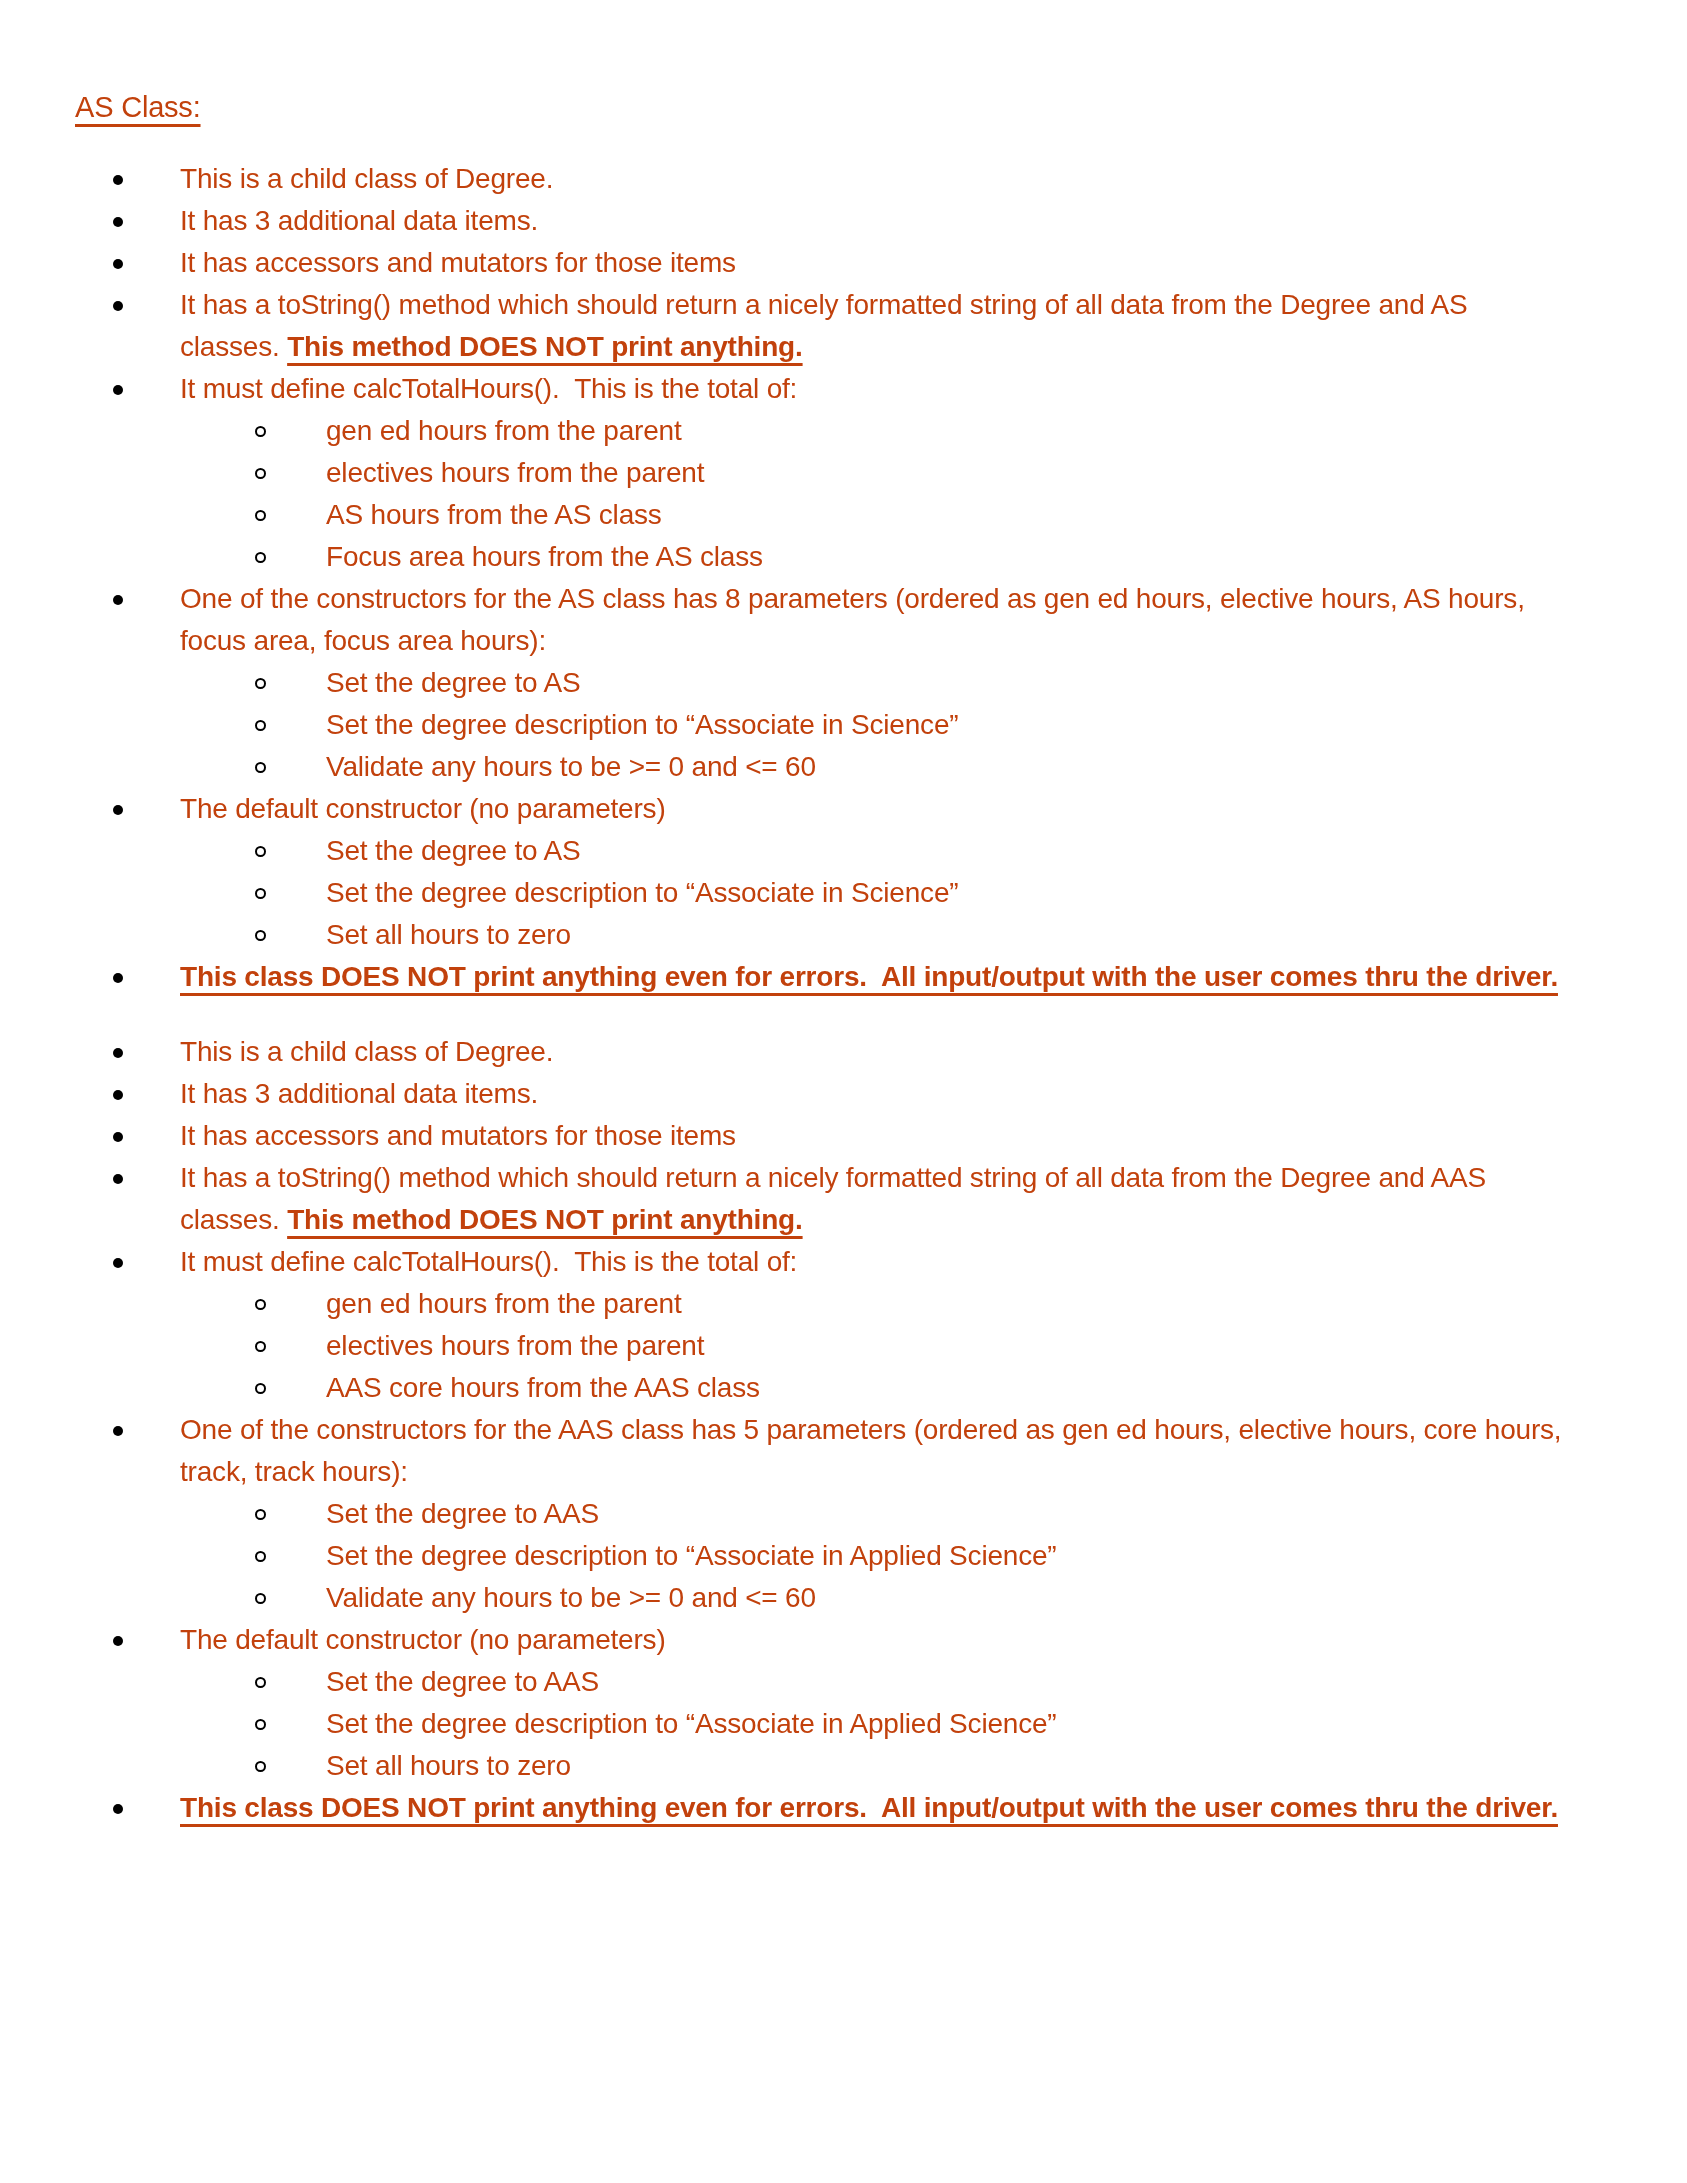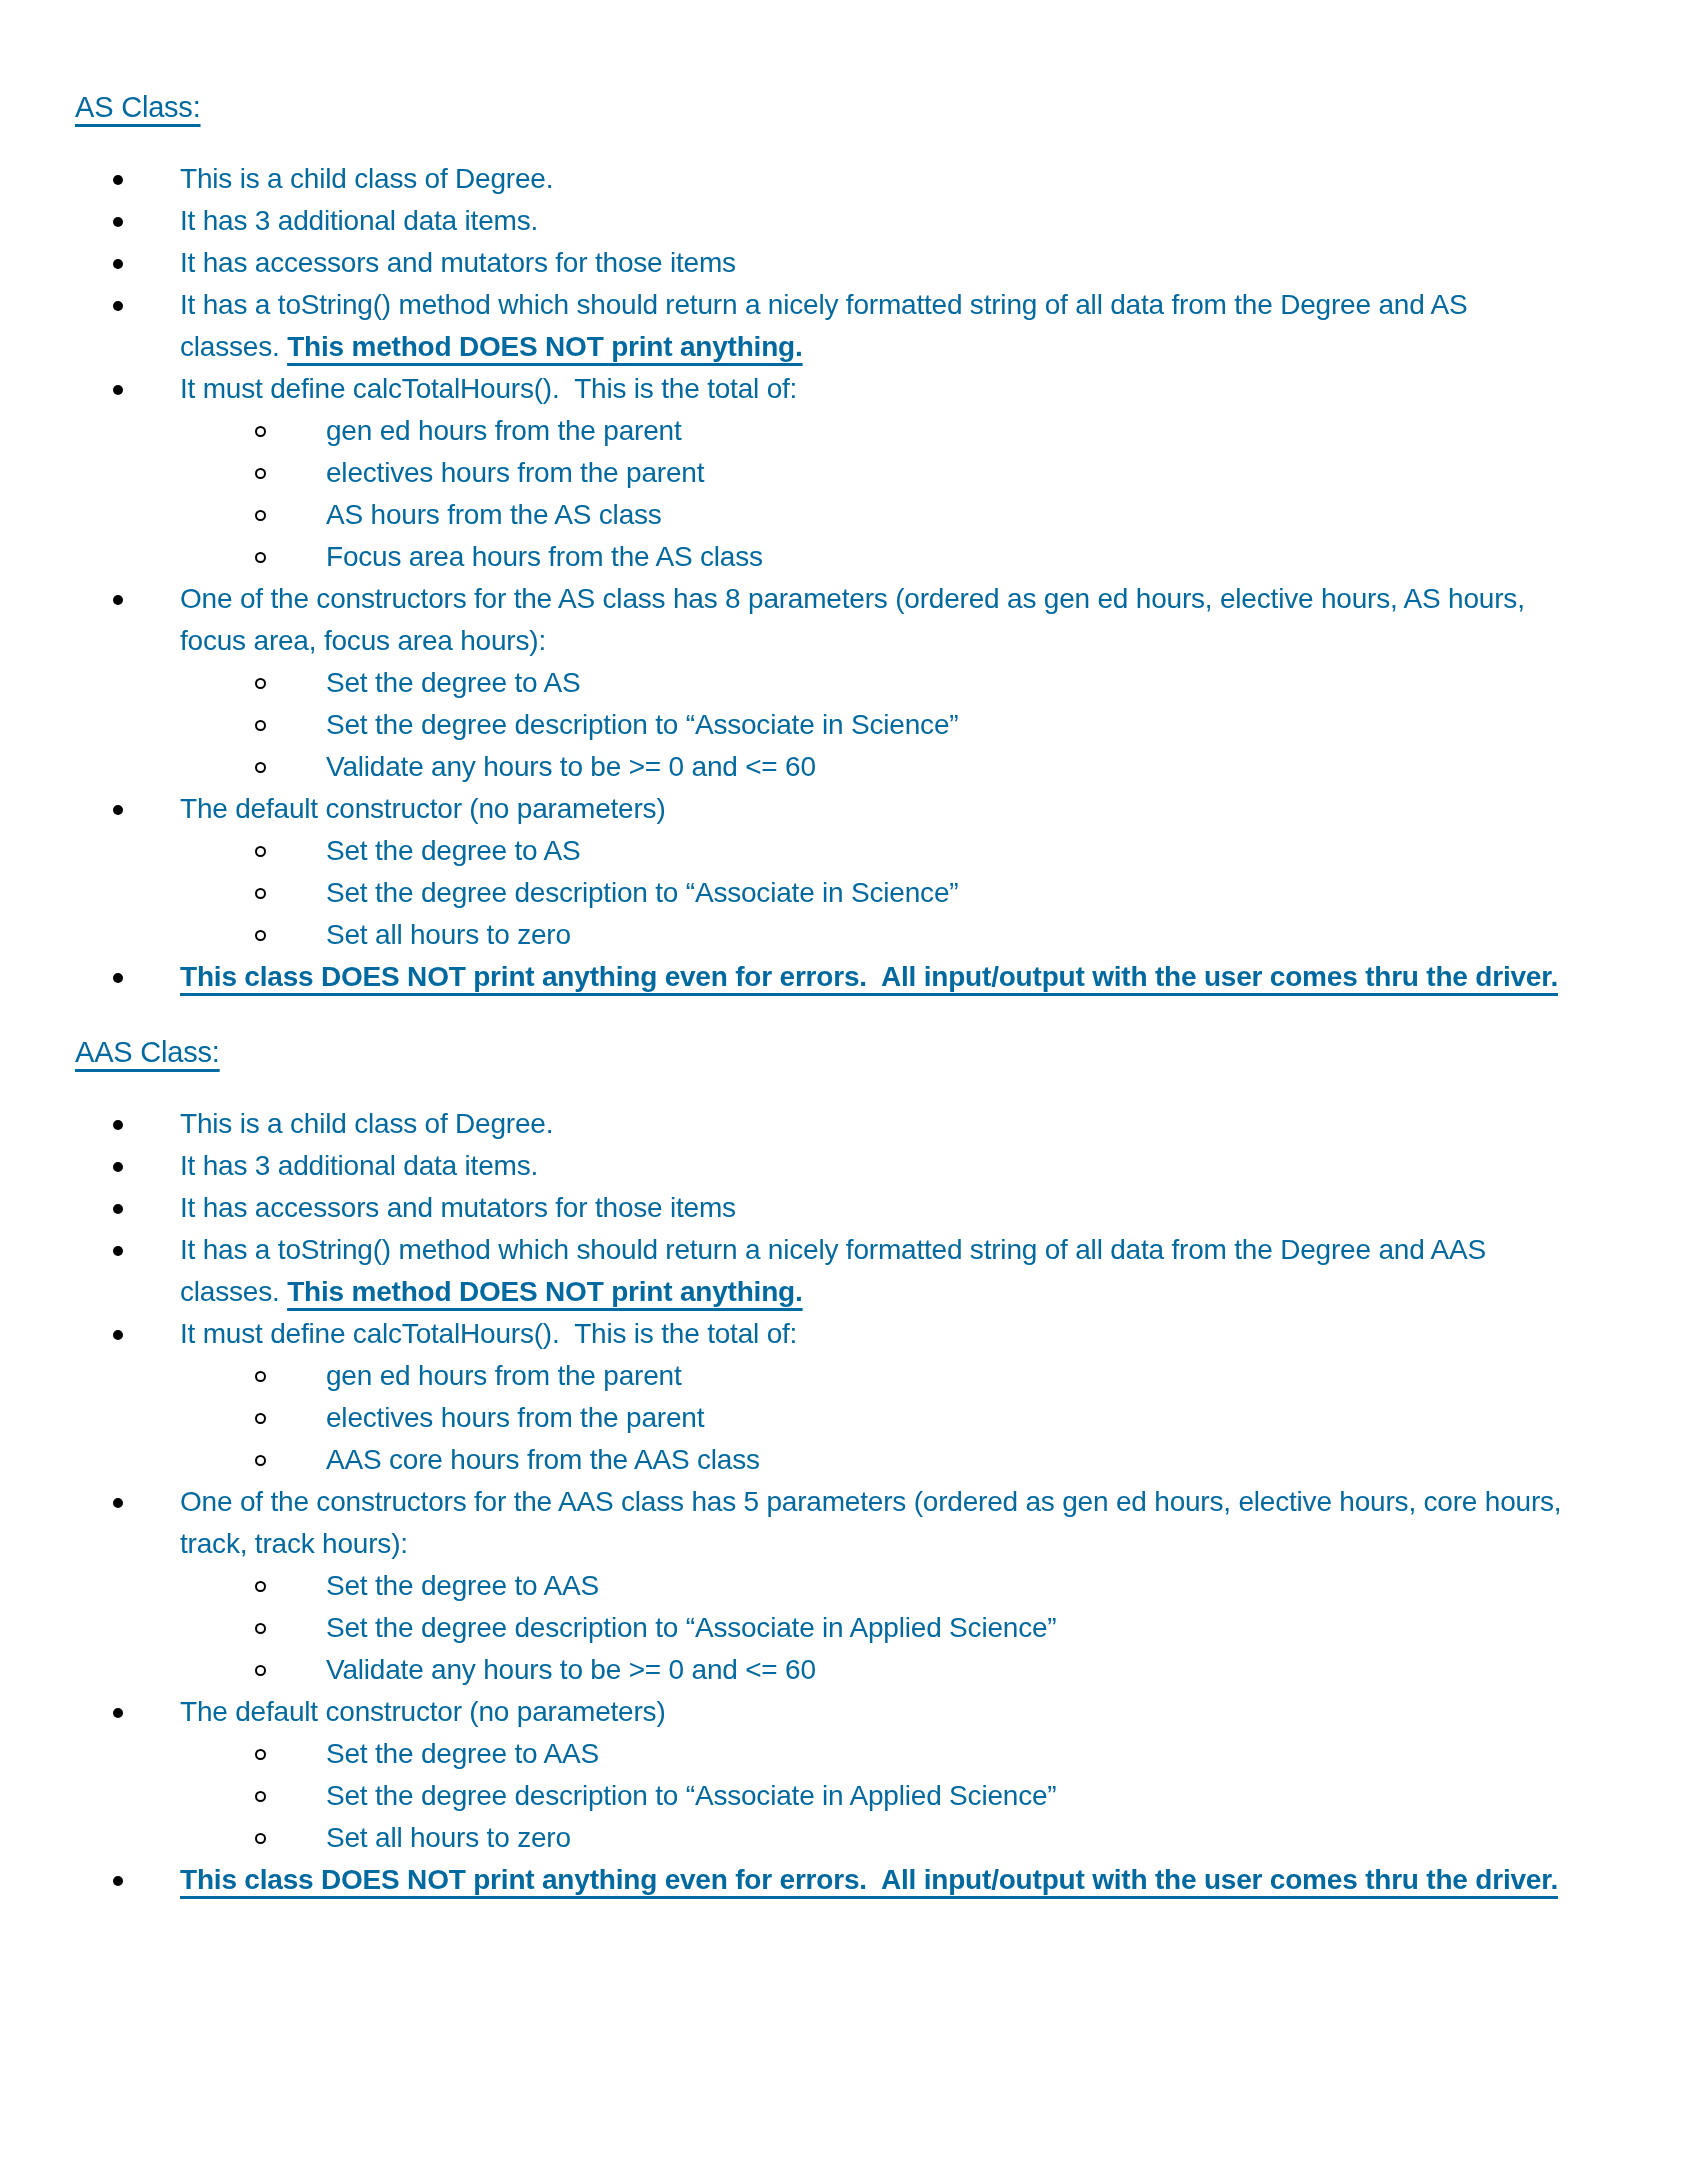--- a/index.html
+++ b/index.html
@@ -5,21 +5,21 @@
   html, body {
     margin: 0;
     padding: 0;
     background: #ffffff;
   }
   .page {
     position: relative;
     width: 1687px;
     height: 2183px;
     background: #ffffff;
-    color: #0369a1;
+    color: #c2410c;
     font-family: "Liberation Sans", sans-serif;
     font-size: 28px;
     letter-spacing: -0.2px;
     box-sizing: border-box;
     padding: 86px 40px 0 75px;
     overflow: hidden;
   }
   .section + .section {
     margin-top: 33px;
   }
@@ -93,21 +93,20 @@
       <div class="li2"><span class="marker2"></span><span class="line">Set the degree to AS</span></div>
       <div class="li2"><span class="marker2"></span><span class="line">Set the degree description to “Associate in Science”</span></div>
       <div class="li2"><span class="marker2"></span><span class="line">Validate any hours to be &gt;= 0 and &lt;= 60</span></div>
       <div class="li1"><span class="marker1"></span><span class="line">The default constructor (no parameters)</span></div>
       <div class="li2"><span class="marker2"></span><span class="line">Set the degree to AS</span></div>
       <div class="li2"><span class="marker2"></span><span class="line">Set the degree description to “Associate in Science”</span></div>
       <div class="li2"><span class="marker2"></span><span class="line">Set all hours to zero</span></div>
       <div class="li1"><span class="marker1"></span><span class="line bu">This class DOES NOT print anything even for errors.  All input/output with the user comes thru the driver.</span></div>
     </div>
     <div class="section">
-      <div class="heading">AAS Class:</div>
       <div class="li1"><span class="marker1"></span><span class="line">This is a child class of Degree.</span></div>
       <div class="li1"><span class="marker1"></span><span class="line">It has 3 additional data items.</span></div>
       <div class="li1"><span class="marker1"></span><span class="line">It has accessors and mutators for those items</span></div>
       <div class="li1"><span class="marker1"></span><span class="line">It has a toString() method which should return a nicely formatted string of all data from the Degree and AAS</span><br><span class="line">classes. </span><span class="bu">This method DOES NOT print anything.</span></div>
       <div class="li1"><span class="marker1"></span><span class="line">It must define calcTotalHours().  This is the total of:</span></div>
       <div class="li2"><span class="marker2"></span><span class="line">gen ed hours from the parent</span></div>
       <div class="li2"><span class="marker2"></span><span class="line">electives hours from the parent</span></div>
       <div class="li2"><span class="marker2"></span><span class="line">AAS core hours from the AAS class</span></div>
       <div class="li1"><span class="marker1"></span><span class="line">One of the constructors for the AAS class has 5 parameters (ordered as gen ed hours, elective hours, core hours,</span><br><span class="line">track, track hours):</span></div>
       <div class="li2"><span class="marker2"></span><span class="line">Set the degree to AAS</span></div>

